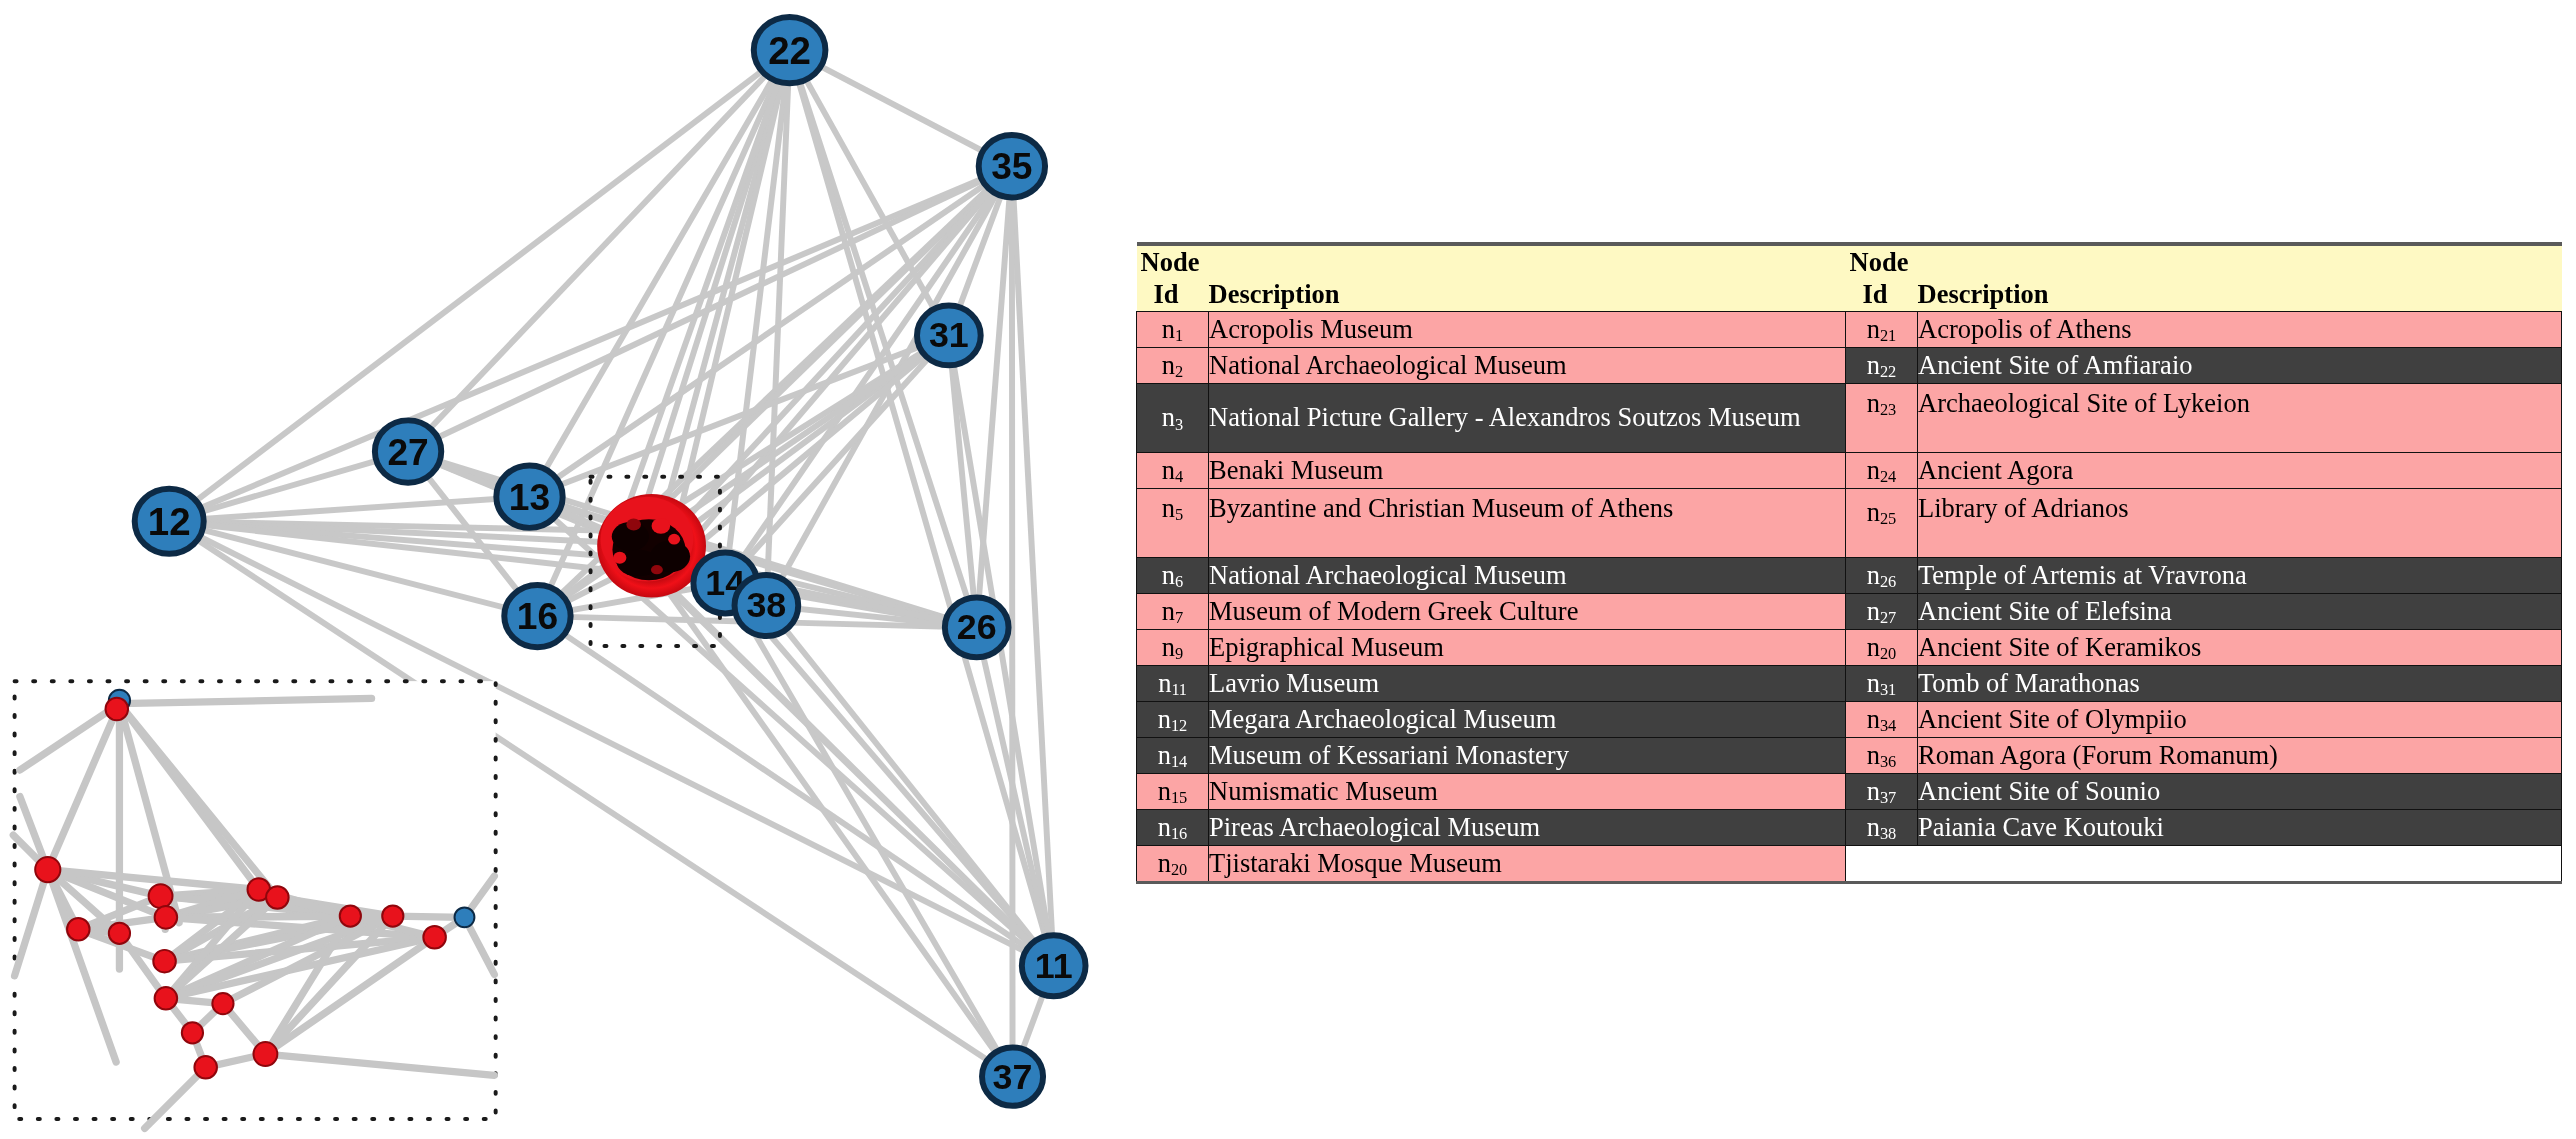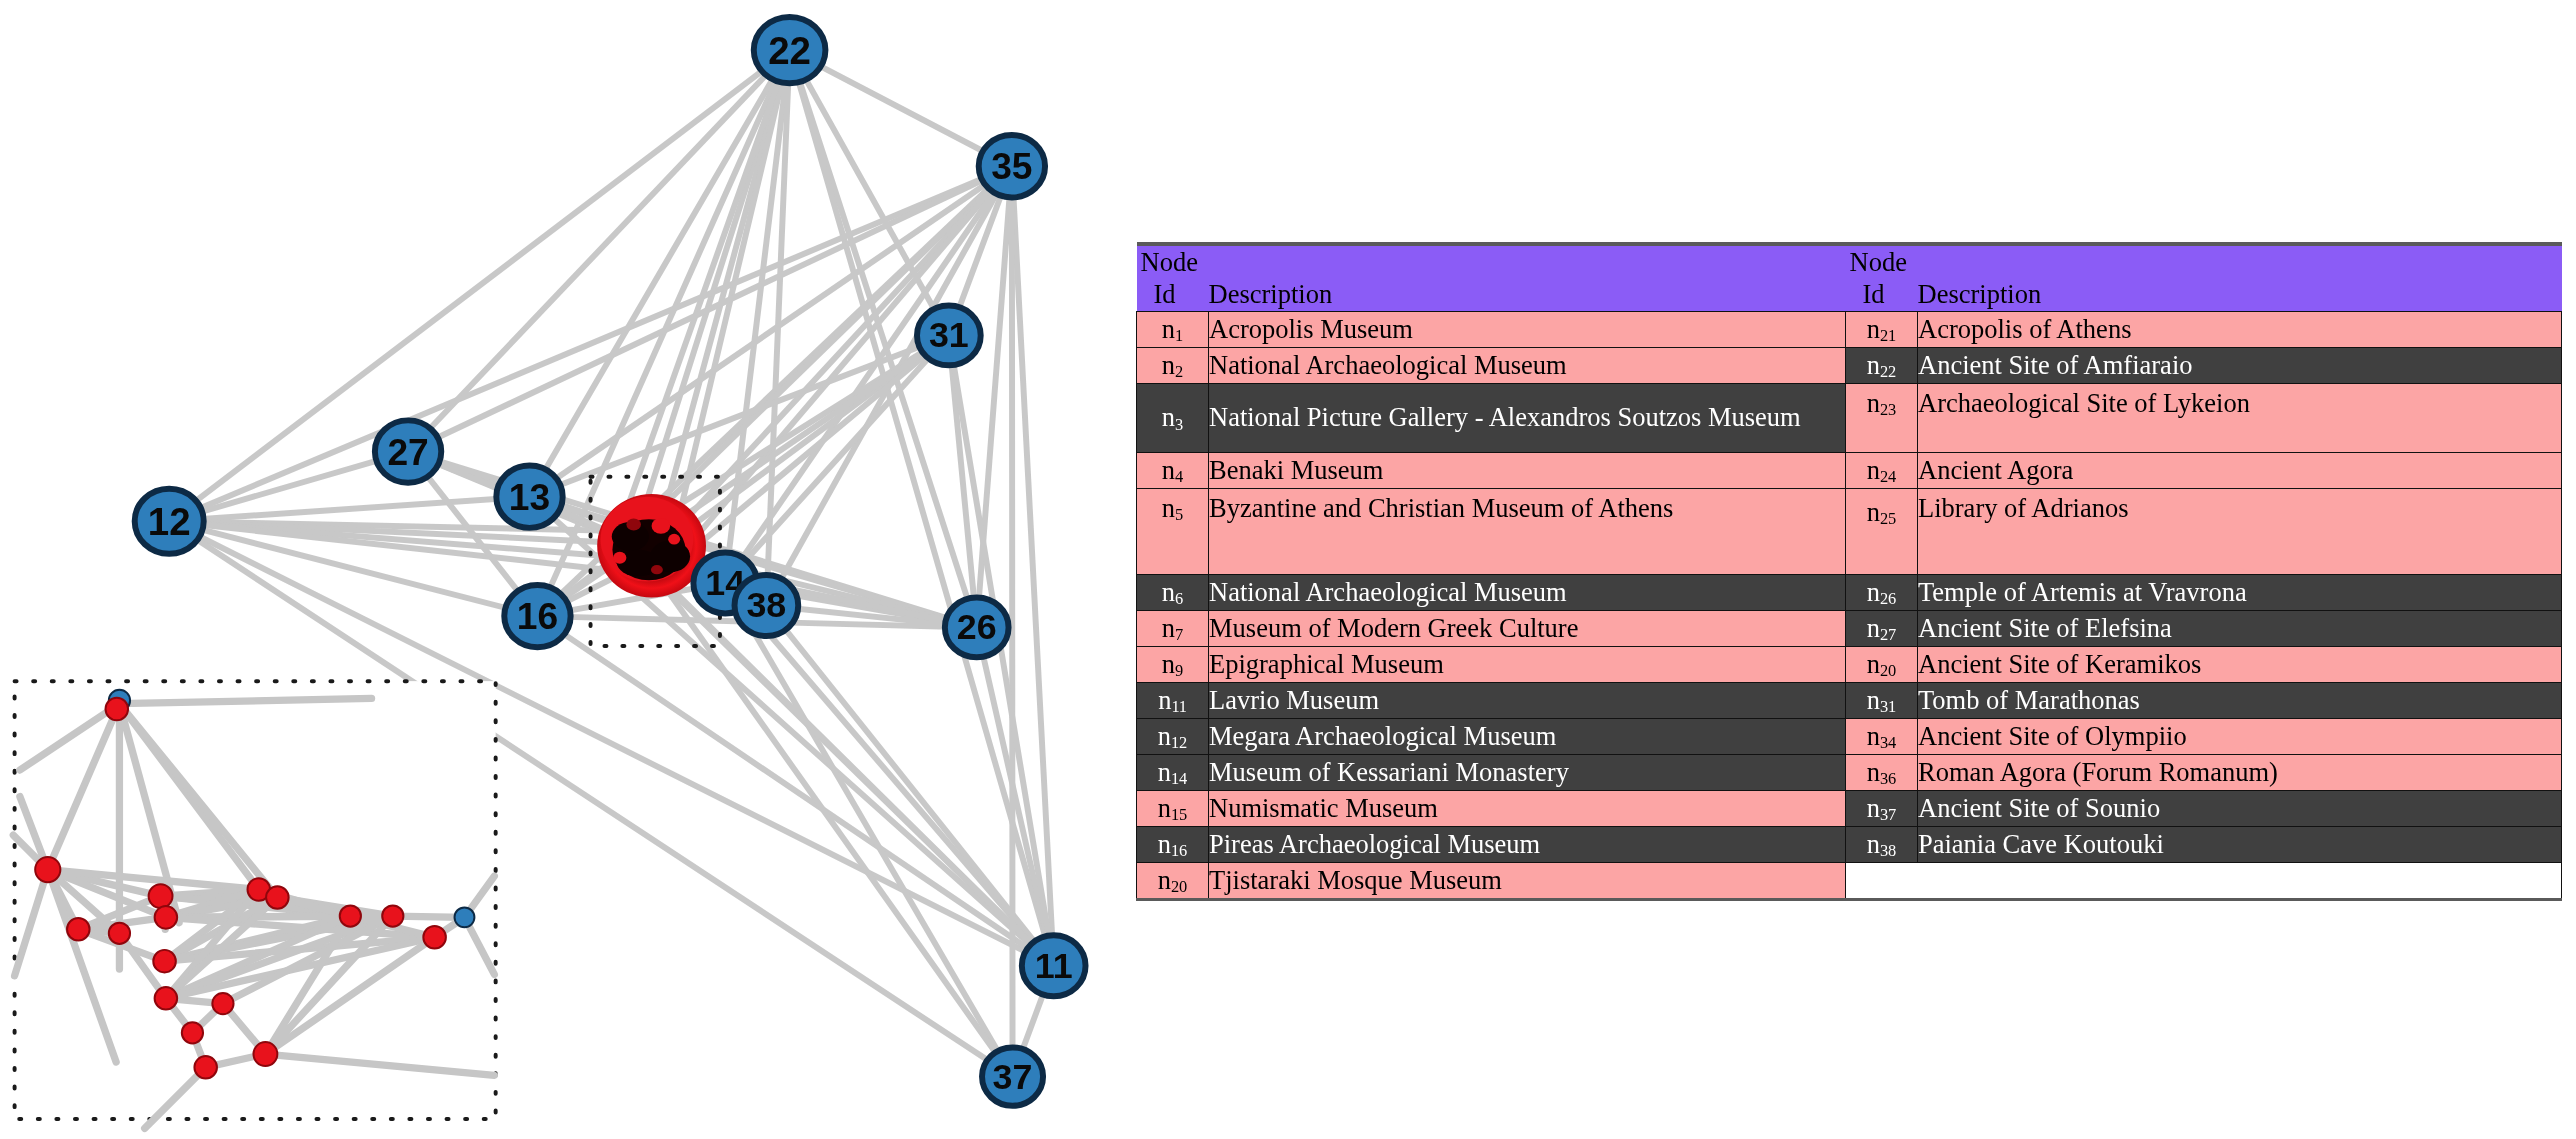--- a/index.html
+++ b/index.html
@@ -59,24 +59,24 @@
     font-size: 0;
   }
   .botrule td {
     border-top: 3.3px solid #5a5a5a;
     height: 3.3px;
     line-height: 0;
     font-size: 0;
   }
 
   .hdr td {
-    background: #8b5cf6;
+    background: #fef9c3;
     vertical-align: bottom;
     padding-bottom: 2.7px;
-    font-weight: normal;
+    font-weight: bold;
     color: #000;
     font-size: 26.5px;
   }
   .hdr .hdr-node {
     text-align: center;
     line-height: 1.22;
   }
   .hdr .hdr-desc {
     text-align: left;
     padding-left: 9.3px;
@@ -448,21 +448,21 @@
         <td class="desc-cell c-red" style="vertical-align:top;padding-top:4px">Archaeological Site of Lykeion</td>
       </tr>
 
       <tr class="body-row">
         <td class="id-cell c-red"><span class="nid">n<sub>4</sub></span></td>
         <td class="desc-cell c-red">Benaki Museum</td>
         <td class="id-cell c-red"><span class="nid">n<sub>24</sub></span></td>
         <td class="desc-cell c-red">Ancient Agora</td>
       </tr>
 
-      <tr class="body-row" style="height:86px">
+      <tr class="body-row" style="height:69px">
         <td class="id-cell c-red" style="vertical-align:top;padding-top:4px"><span class="nid">n<sub>5</sub></span></td>
         <td class="desc-cell c-red" style="white-space:normal;vertical-align:top;padding-top:4px">Byzantine and Christian Museum of Athens</td>
         <td class="id-cell c-red" style="vertical-align:top;padding-top:8px"><span class="nid">n<sub>25</sub></span></td>
         <td class="desc-cell c-red" style="vertical-align:top;padding-top:4px">Library of Adrianos</td>
       </tr>
 
       <tr class="body-row">
         <td class="id-cell c-blue"><span class="nid">n<sub>6</sub></span></td>
         <td class="desc-cell c-blue">National Archaeological Museum</td>
         <td class="id-cell c-blue"><span class="nid">n<sub>26</sub></span></td>

